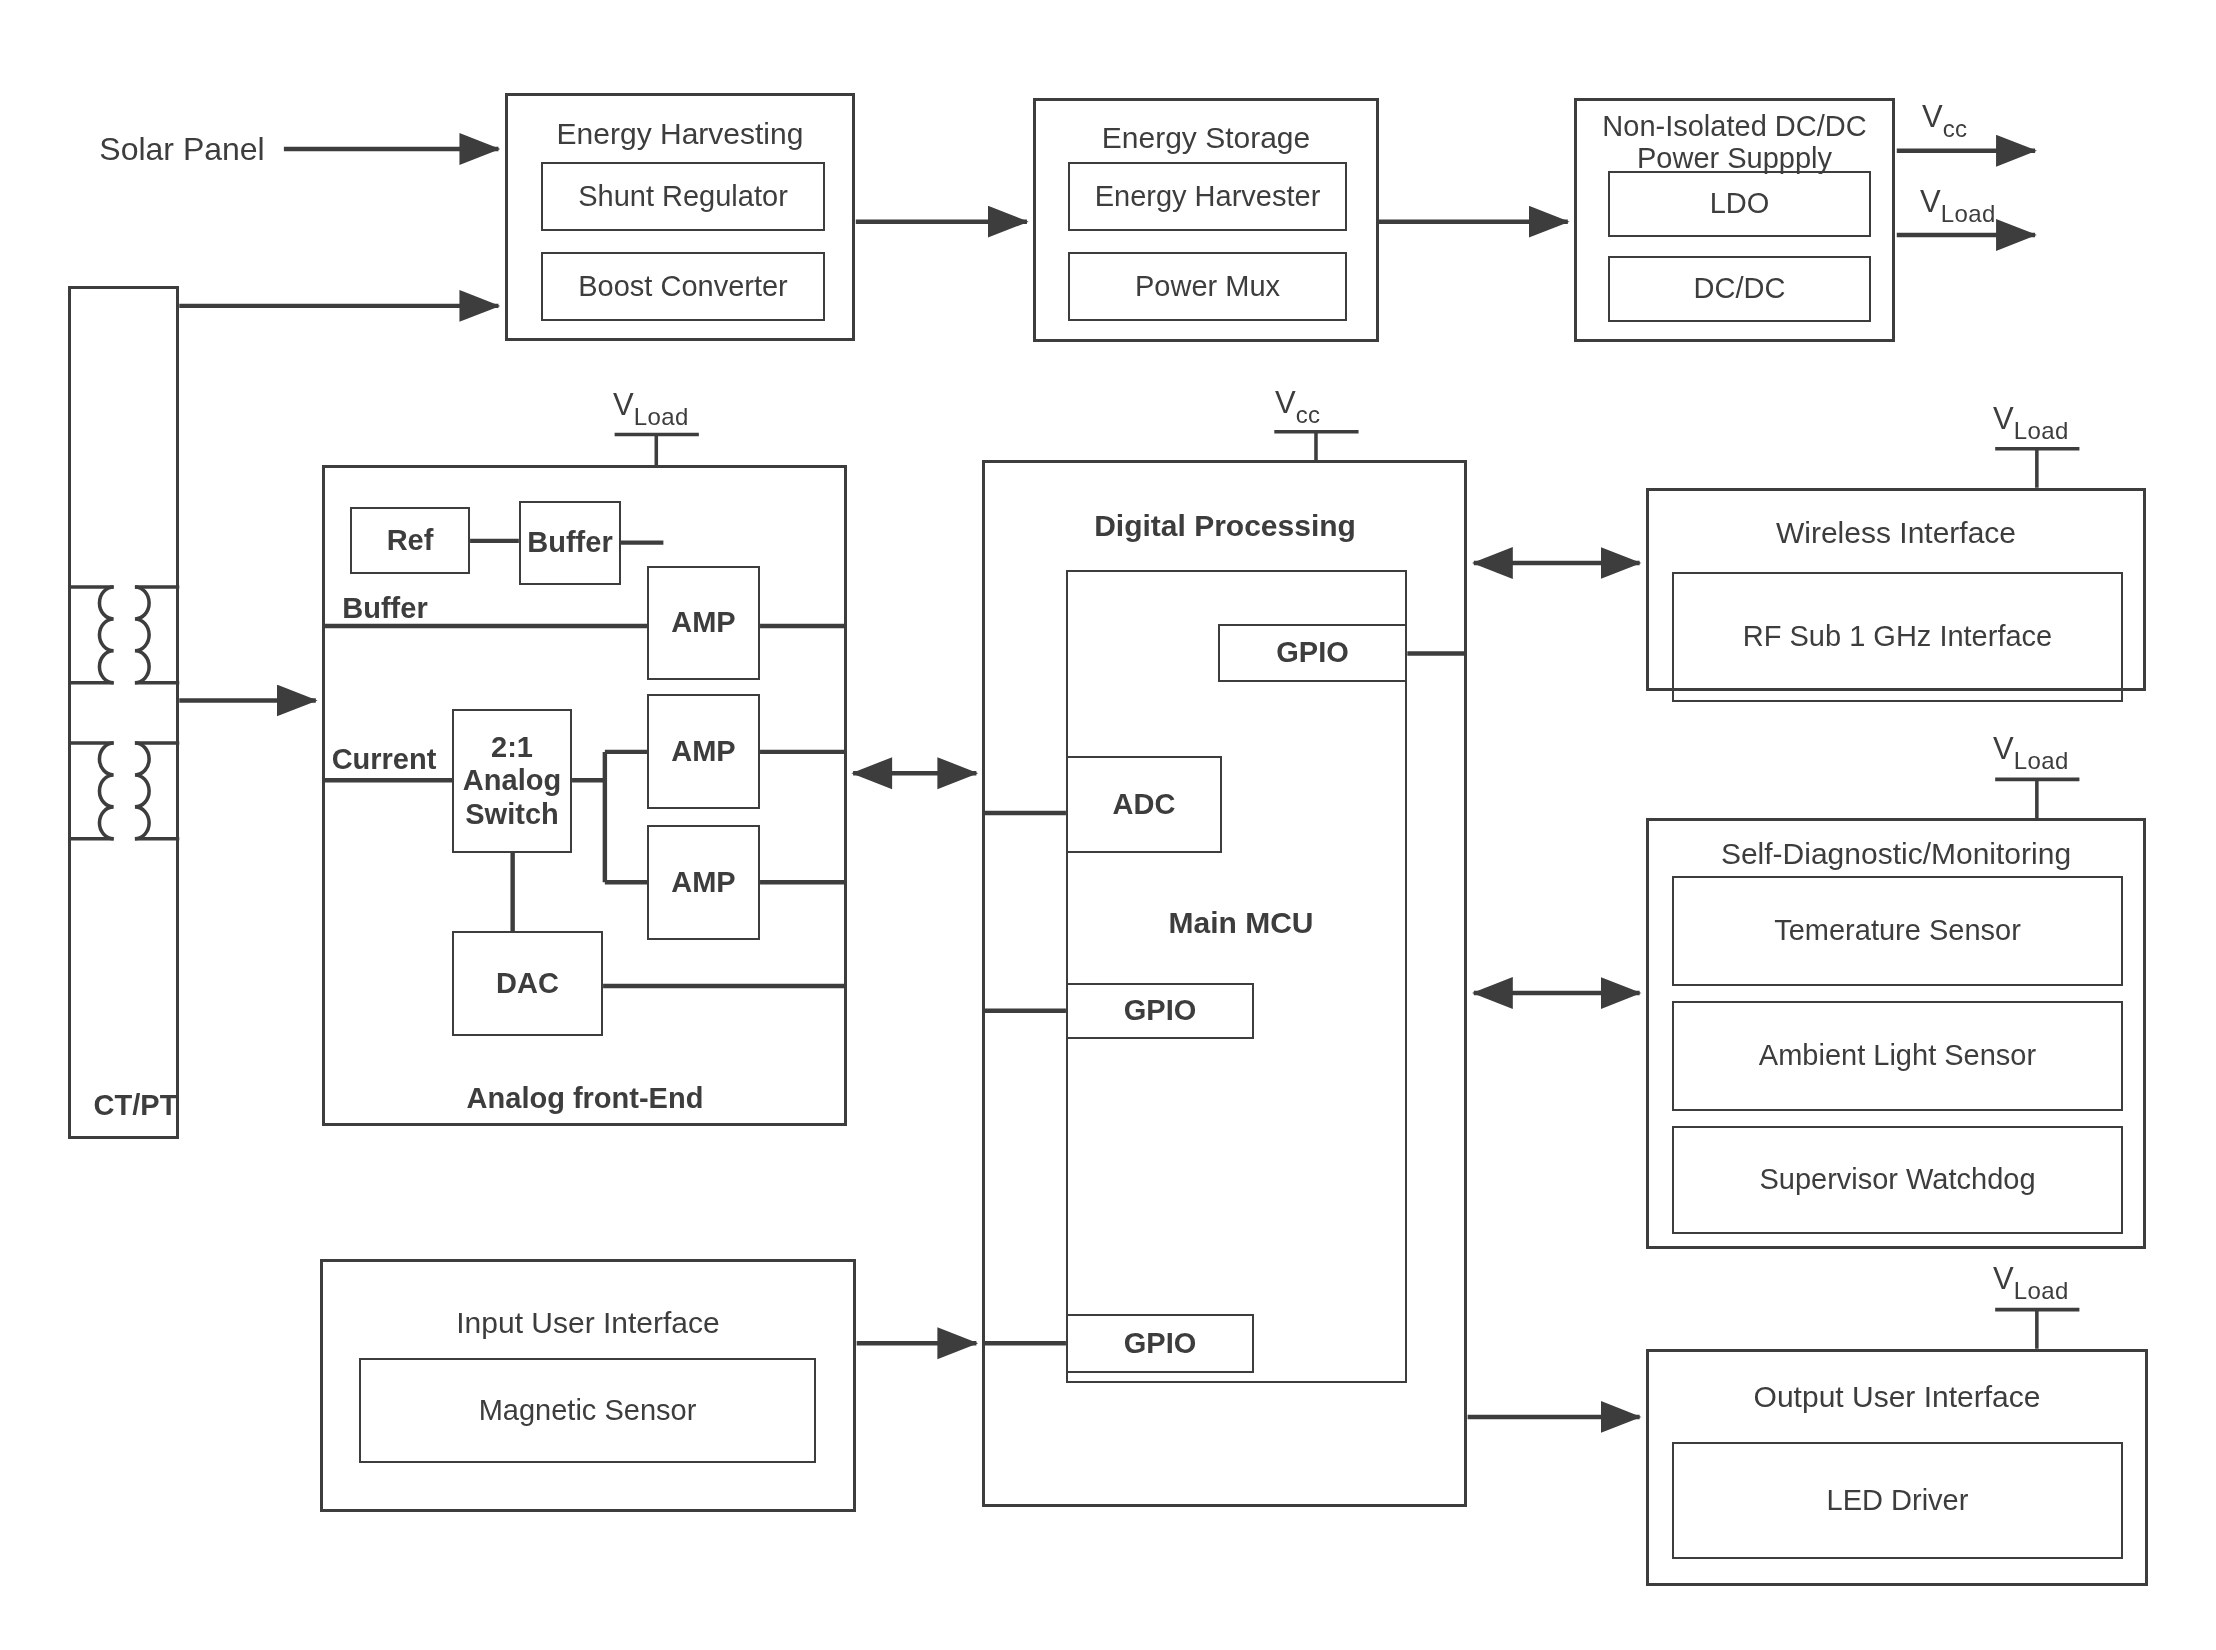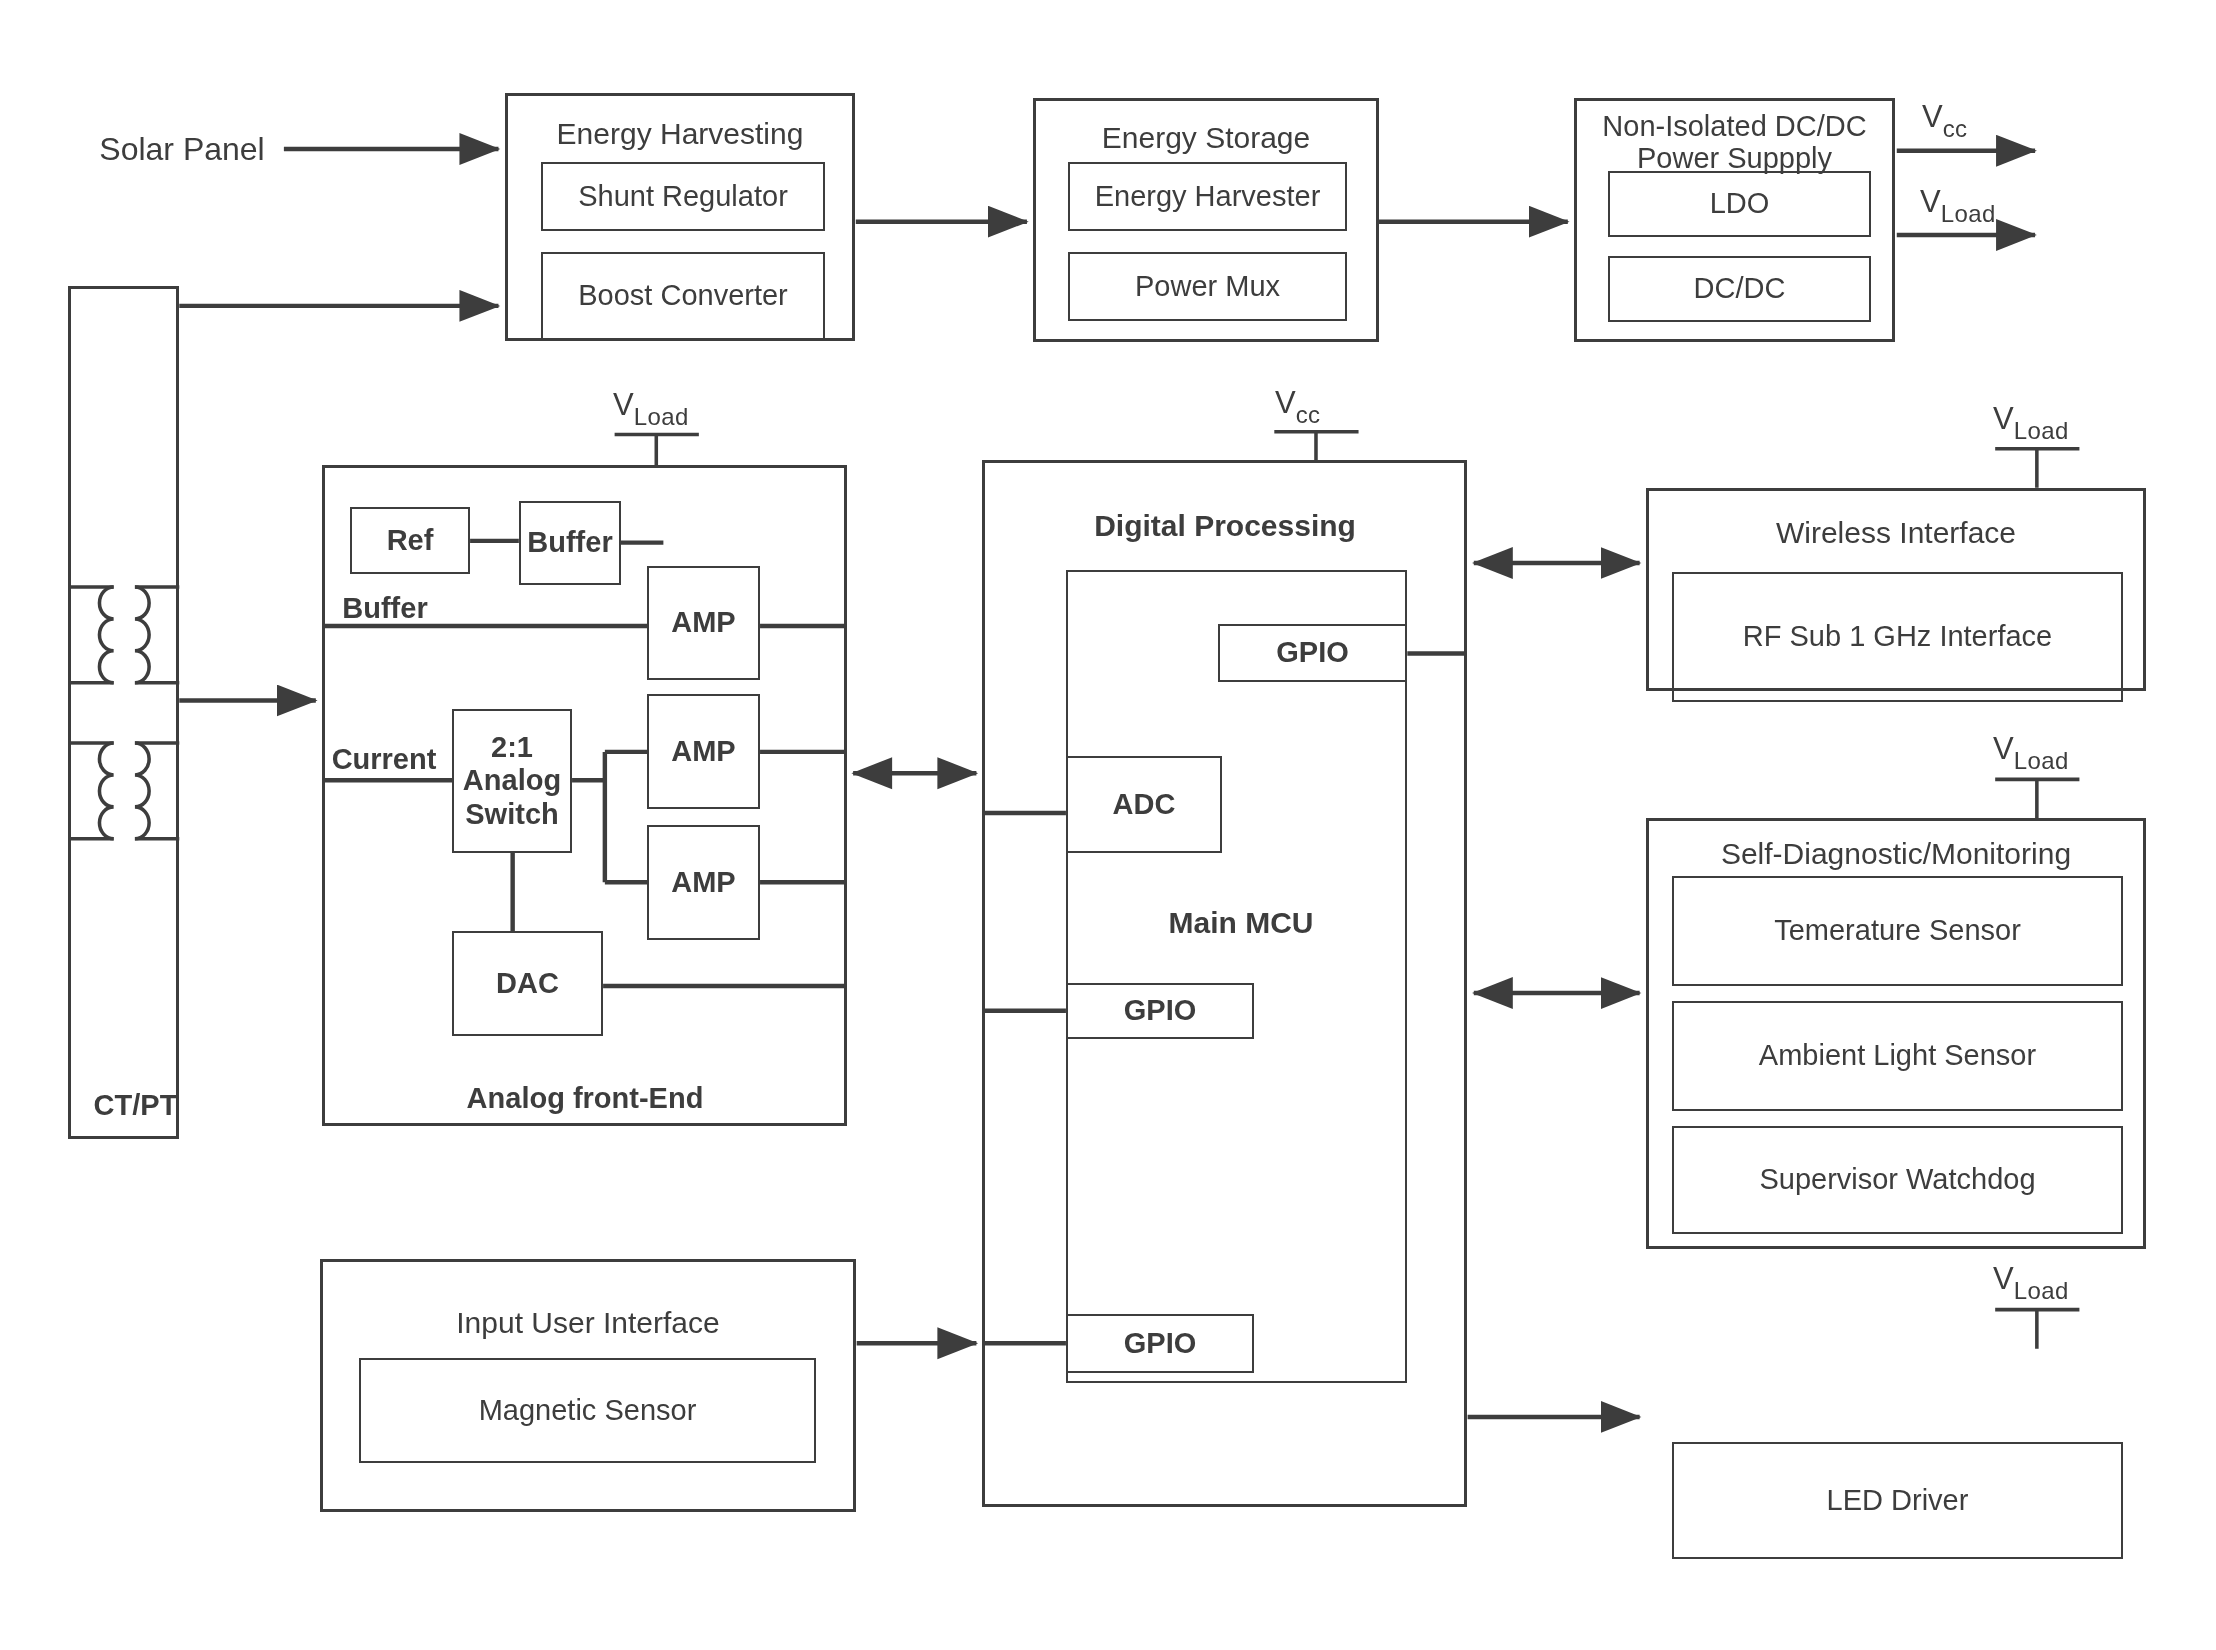--- a/index.html
+++ b/index.html
@@ -149,21 +149,21 @@
         <path d="M2250,1477 H2345 M2297,1477 V1521"></path>
       </g>
   </svg>
 
   <div class="free" style="left:80px;top:131px;width:204px;">Solar Panel</div>
 
   <div class="box" style="left:505px;top:93px;width:350px;height:248px;">
     <div class="title" style="left:0;top:21px;width:100%;">Energy Harvesting</div>
   </div>
   <div class="inner" style="left:541px;top:162px;width:284px;height:69px;">Shunt Regulator</div>
-  <div class="inner" style="left:541px;top:252px;width:284px;height:88px;">Boost Converter</div>
+  <div class="inner" style="left:541px;top:252px;width:284px;height:69px;">Boost Converter</div>
 
   <div class="box" style="left:1033px;top:98px;width:346px;height:244px;padding-left:48px;">
     <div class="title" style="left:0;top:19.5px;width:100%;">Energy Storage</div>
   </div>
   <div class="inner" style="left:1068px;top:162px;width:279px;height:69px;">Energy Harvester</div>
   <div class="inner" style="left:1068px;top:252px;width:279px;height:69px;">Power Mux</div>
 
   <div class="box" style="left:1574px;top:98px;width:321px;height:244px;">
     <div class="title" style="left:0;top:8.9px;width:100%;font-size:29px;">
       <div>Non-Isolated DC/DC</div>
@@ -231,20 +231,23 @@
     <span>V</span><sub>Load</sub></div>
   <div class="box" style="left:1646px;top:818px;width:500px;height:431px;">
     <div class="title" style="left:0;top:16px;width:100%;">Self-Diagnostic/Monitoring</div>
   </div>
   <div class="inner" style="left:1672px;top:876px;width:451px;height:110px;">Temerature Sensor</div>
   <div class="inner" style="left:1672px;top:1001px;width:451px;height:110px;">Ambient Light Sensor</div>
   <div class="inner" style="left:1672px;top:1126px;width:451px;height:108px;">Supervisor Watchdog</div>
 
   <div class="vlbl" style="left:1993px;top:1261px;">
     <span>V</span><sub>Load</sub></div>
+  <div class="box" style="left:1646px;top:1349px;width:502px;height:237px;">
+    <div class="title" style="left:0;top:28px;width:100%;">Output User Interface</div>
+  </div>
   <div class="inner" style="left:1672px;top:1442px;width:451px;height:117px;">LED Driver</div>
 
   <div class="box" style="left:320px;top:1259px;width:536px;height:253px;">
     <div class="title" style="left:0;top:44px;width:100%;">Input User Interface</div>
   </div>
   <div class="inner" style="left:359px;top:1358px;width:457px;height:105px;">Magnetic Sensor</div>
 
 </div>
 
 

